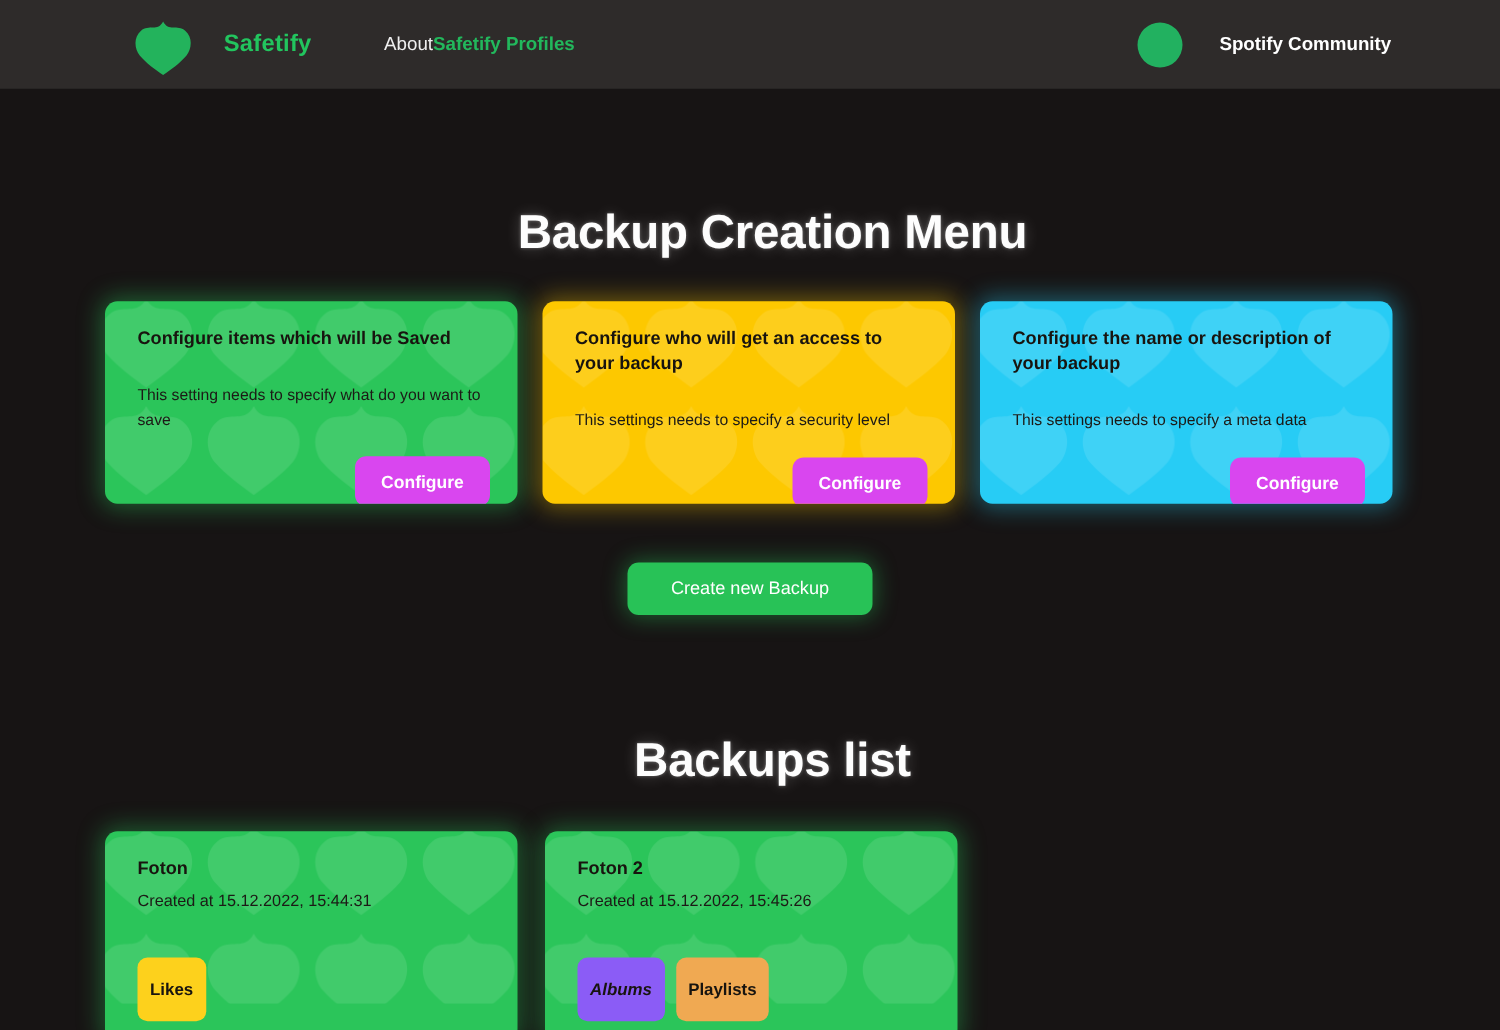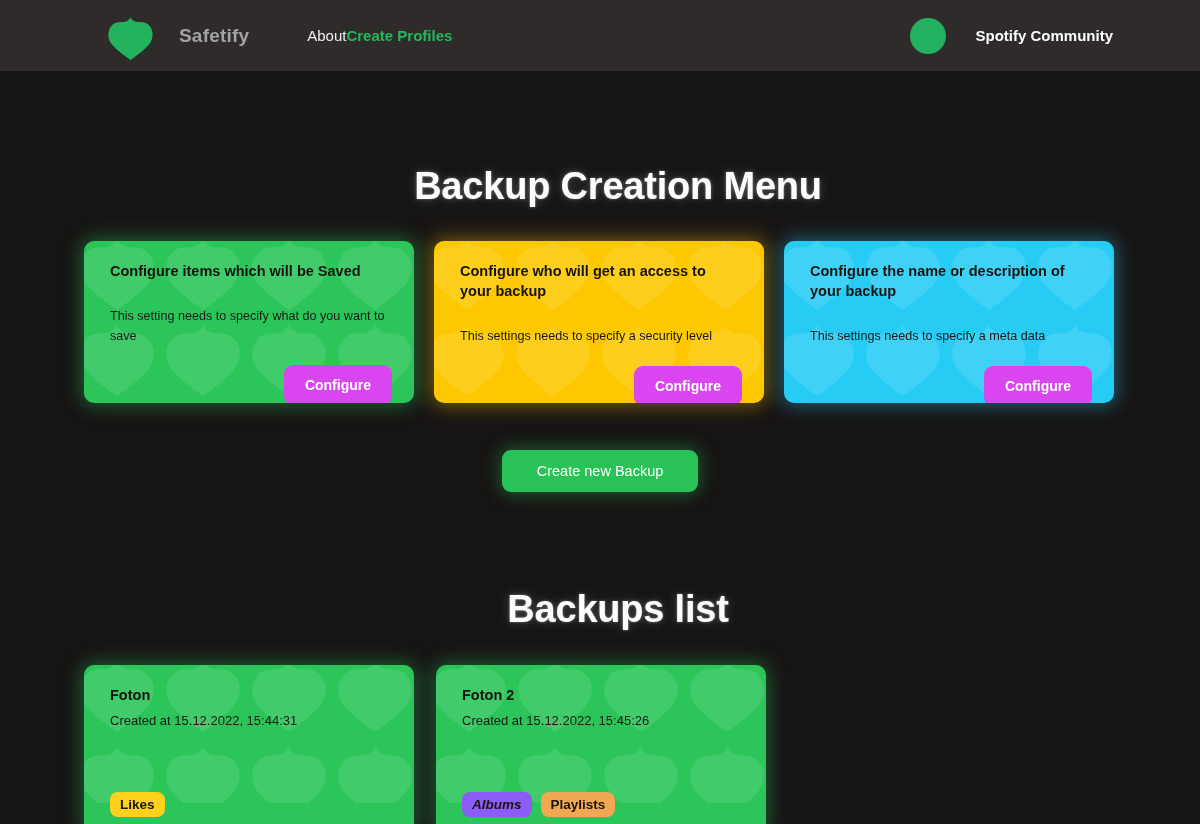--- a/index.html
+++ b/index.html
@@ -34,21 +34,21 @@
 
   .logo-mark {
     width: 53px;
     height: 52px;
     display: block;
   }
 
   .brand-name {
     font-size: 19px;
     font-weight: bold;
-    color: #a3a3a3;
+    color: #22c55e;
     margin-left: 22px;
     letter-spacing: 0.2px;
   }
 
   .nav {
     display: flex;
     align-items: center;
     margin-left: 58px;
   }
 
@@ -241,21 +241,21 @@
     display: flex;
     gap: 9px;
     margin-top: auto;
   }
 
   .tag {
     font-size: 13.5px;
     font-weight: bold;
     color: #18140f;
     border-radius: 8px;
-    padding: 5px 10px;
+    padding: 18px 10px;
     cursor: default;
   }
 
   .tag-likes     { background: #fdd11c; }
   .tag-albums    { background: #8b5cf6; font-style: italic; }
   .tag-playlists { background: #f0a952; }
 
   .delete-btn {
     margin-top: 9px;
     background: #d9452f;
@@ -279,21 +279,21 @@
       <svg class="logo-mark" viewBox="0 0 100 100" aria-hidden="true">
         <path d="M50 14 C58 30 72 18 84 28 C96 38 94 56 86 66 C76 78 62 88 50 96
                  C38 88 24 78 14 66 C6 56 4 38 16 28 C28 18 42 30 50 14 Z" fill="#23b35c"></path>
       </svg>
     </span>
     <span class="brand-name">Safetify</span>
   </div>
 
   <div class="nav">
     <a class="nav-link">About</a>
-    <a class="nav-link accent">Create Profiles</a>
+    <a class="nav-link accent">Safetify Profiles</a>
   </div>
 
   <div class="header-right">
     <span class="avatar"></span>
     <span class="user-name">Spotify Community</span>
   </div>
 </div>
 
 <div class="page">
 

